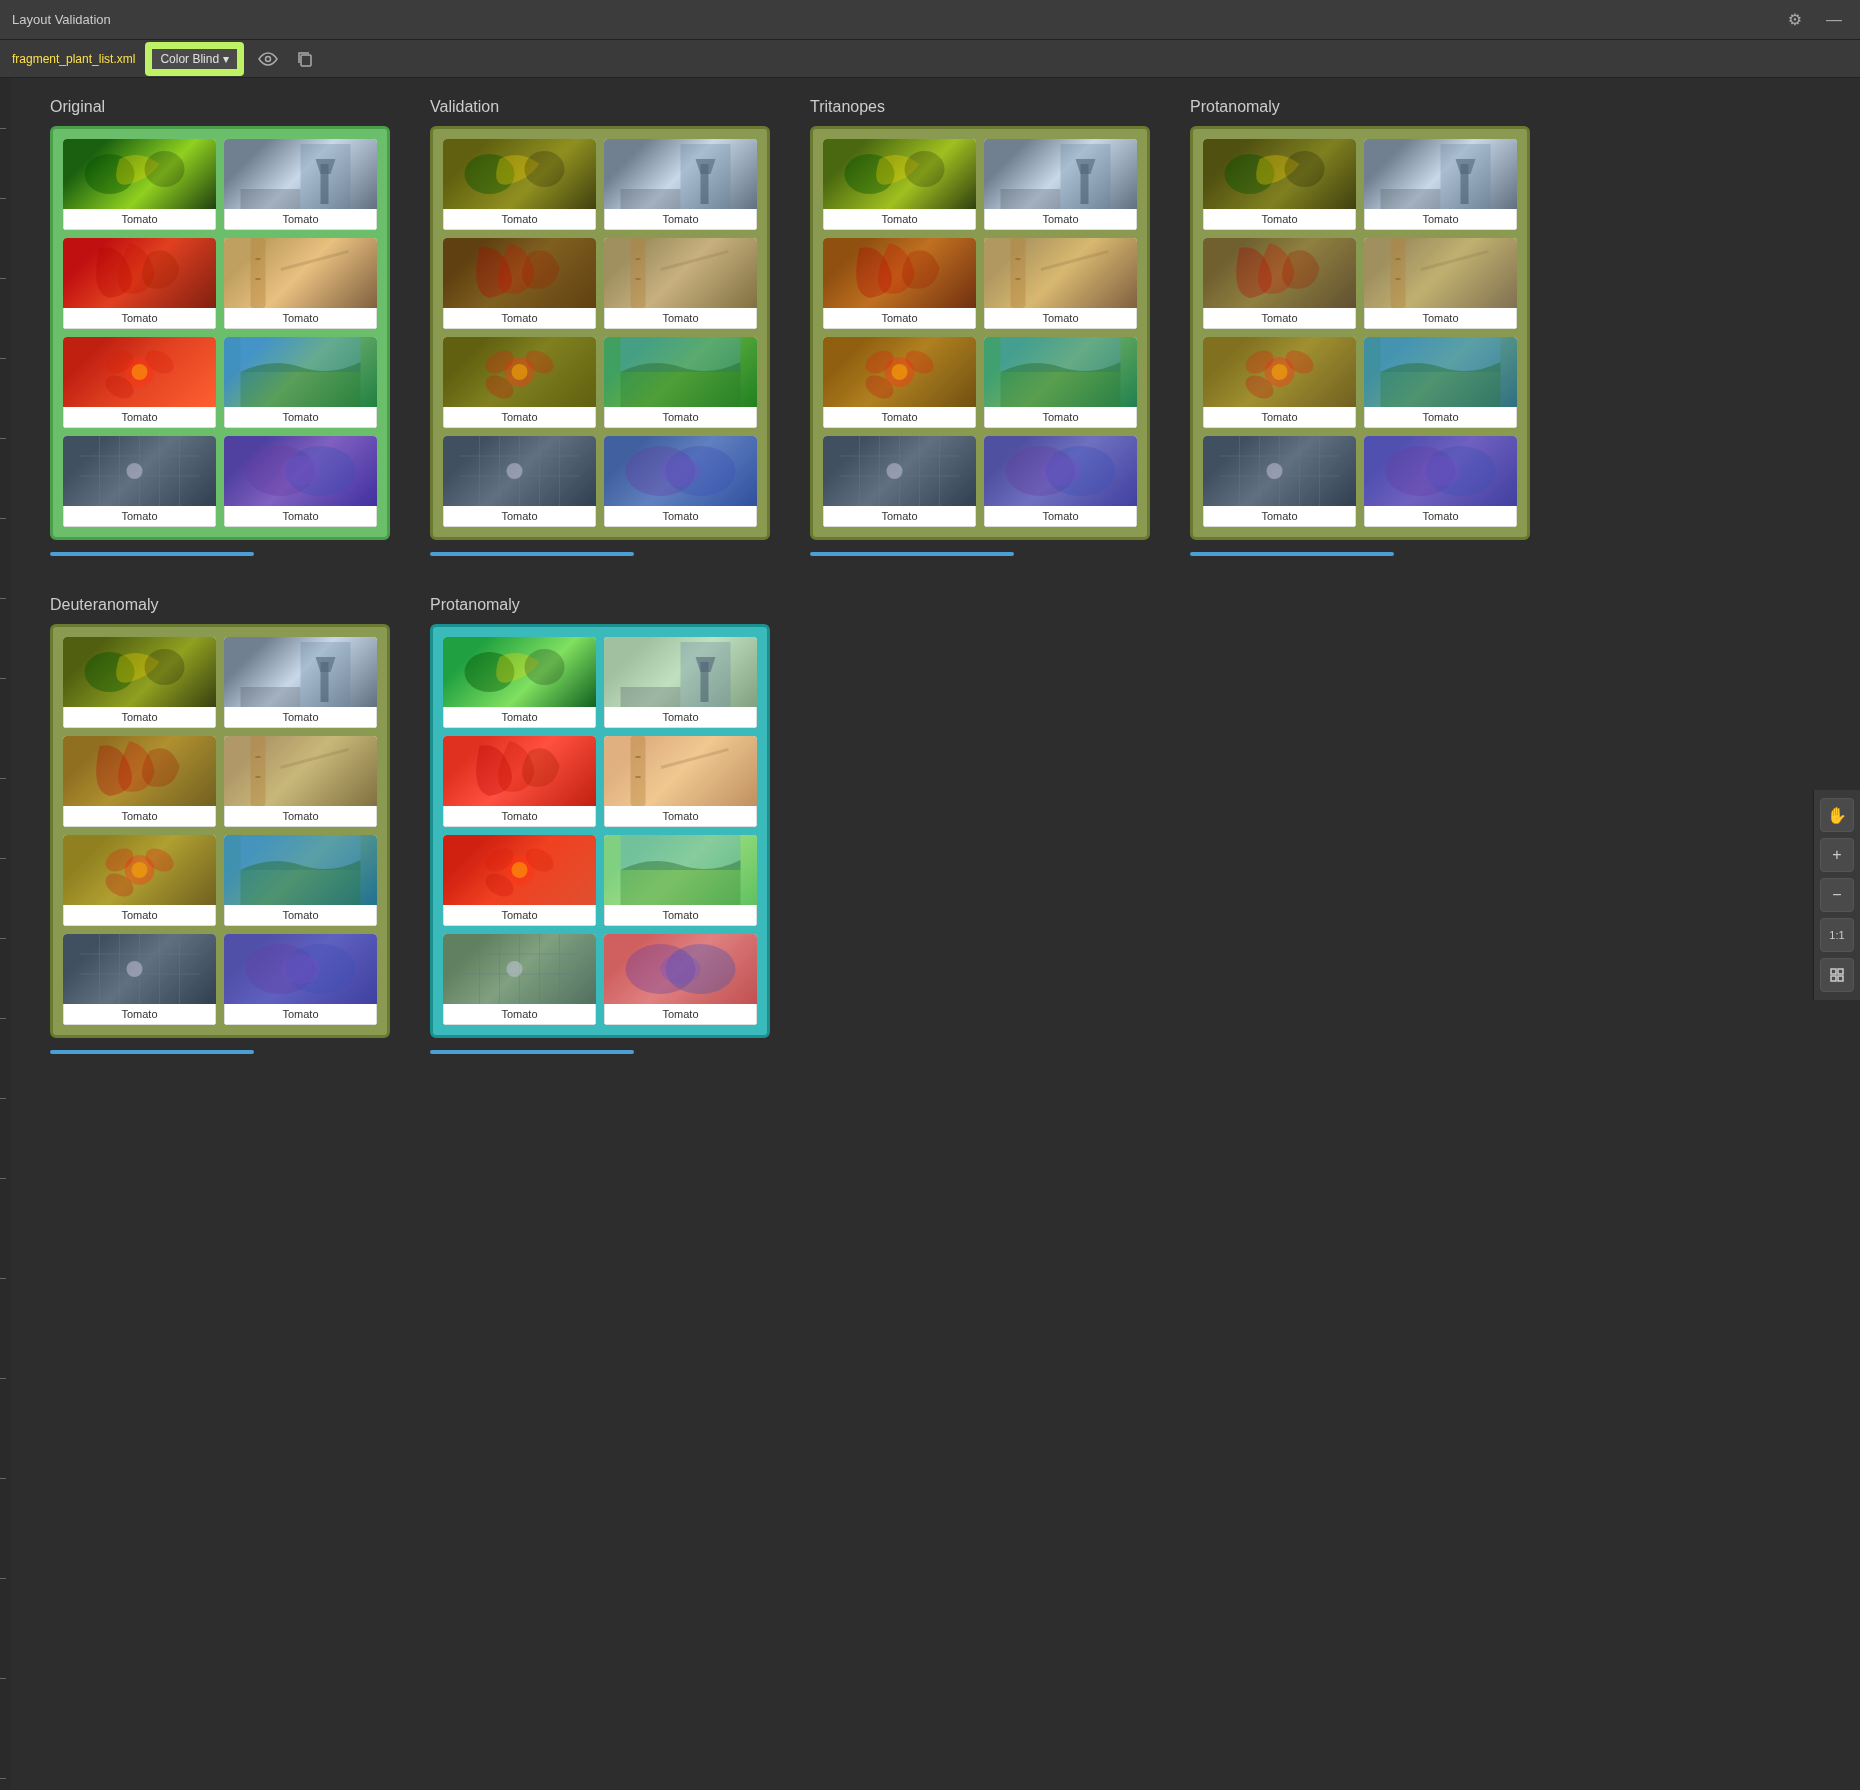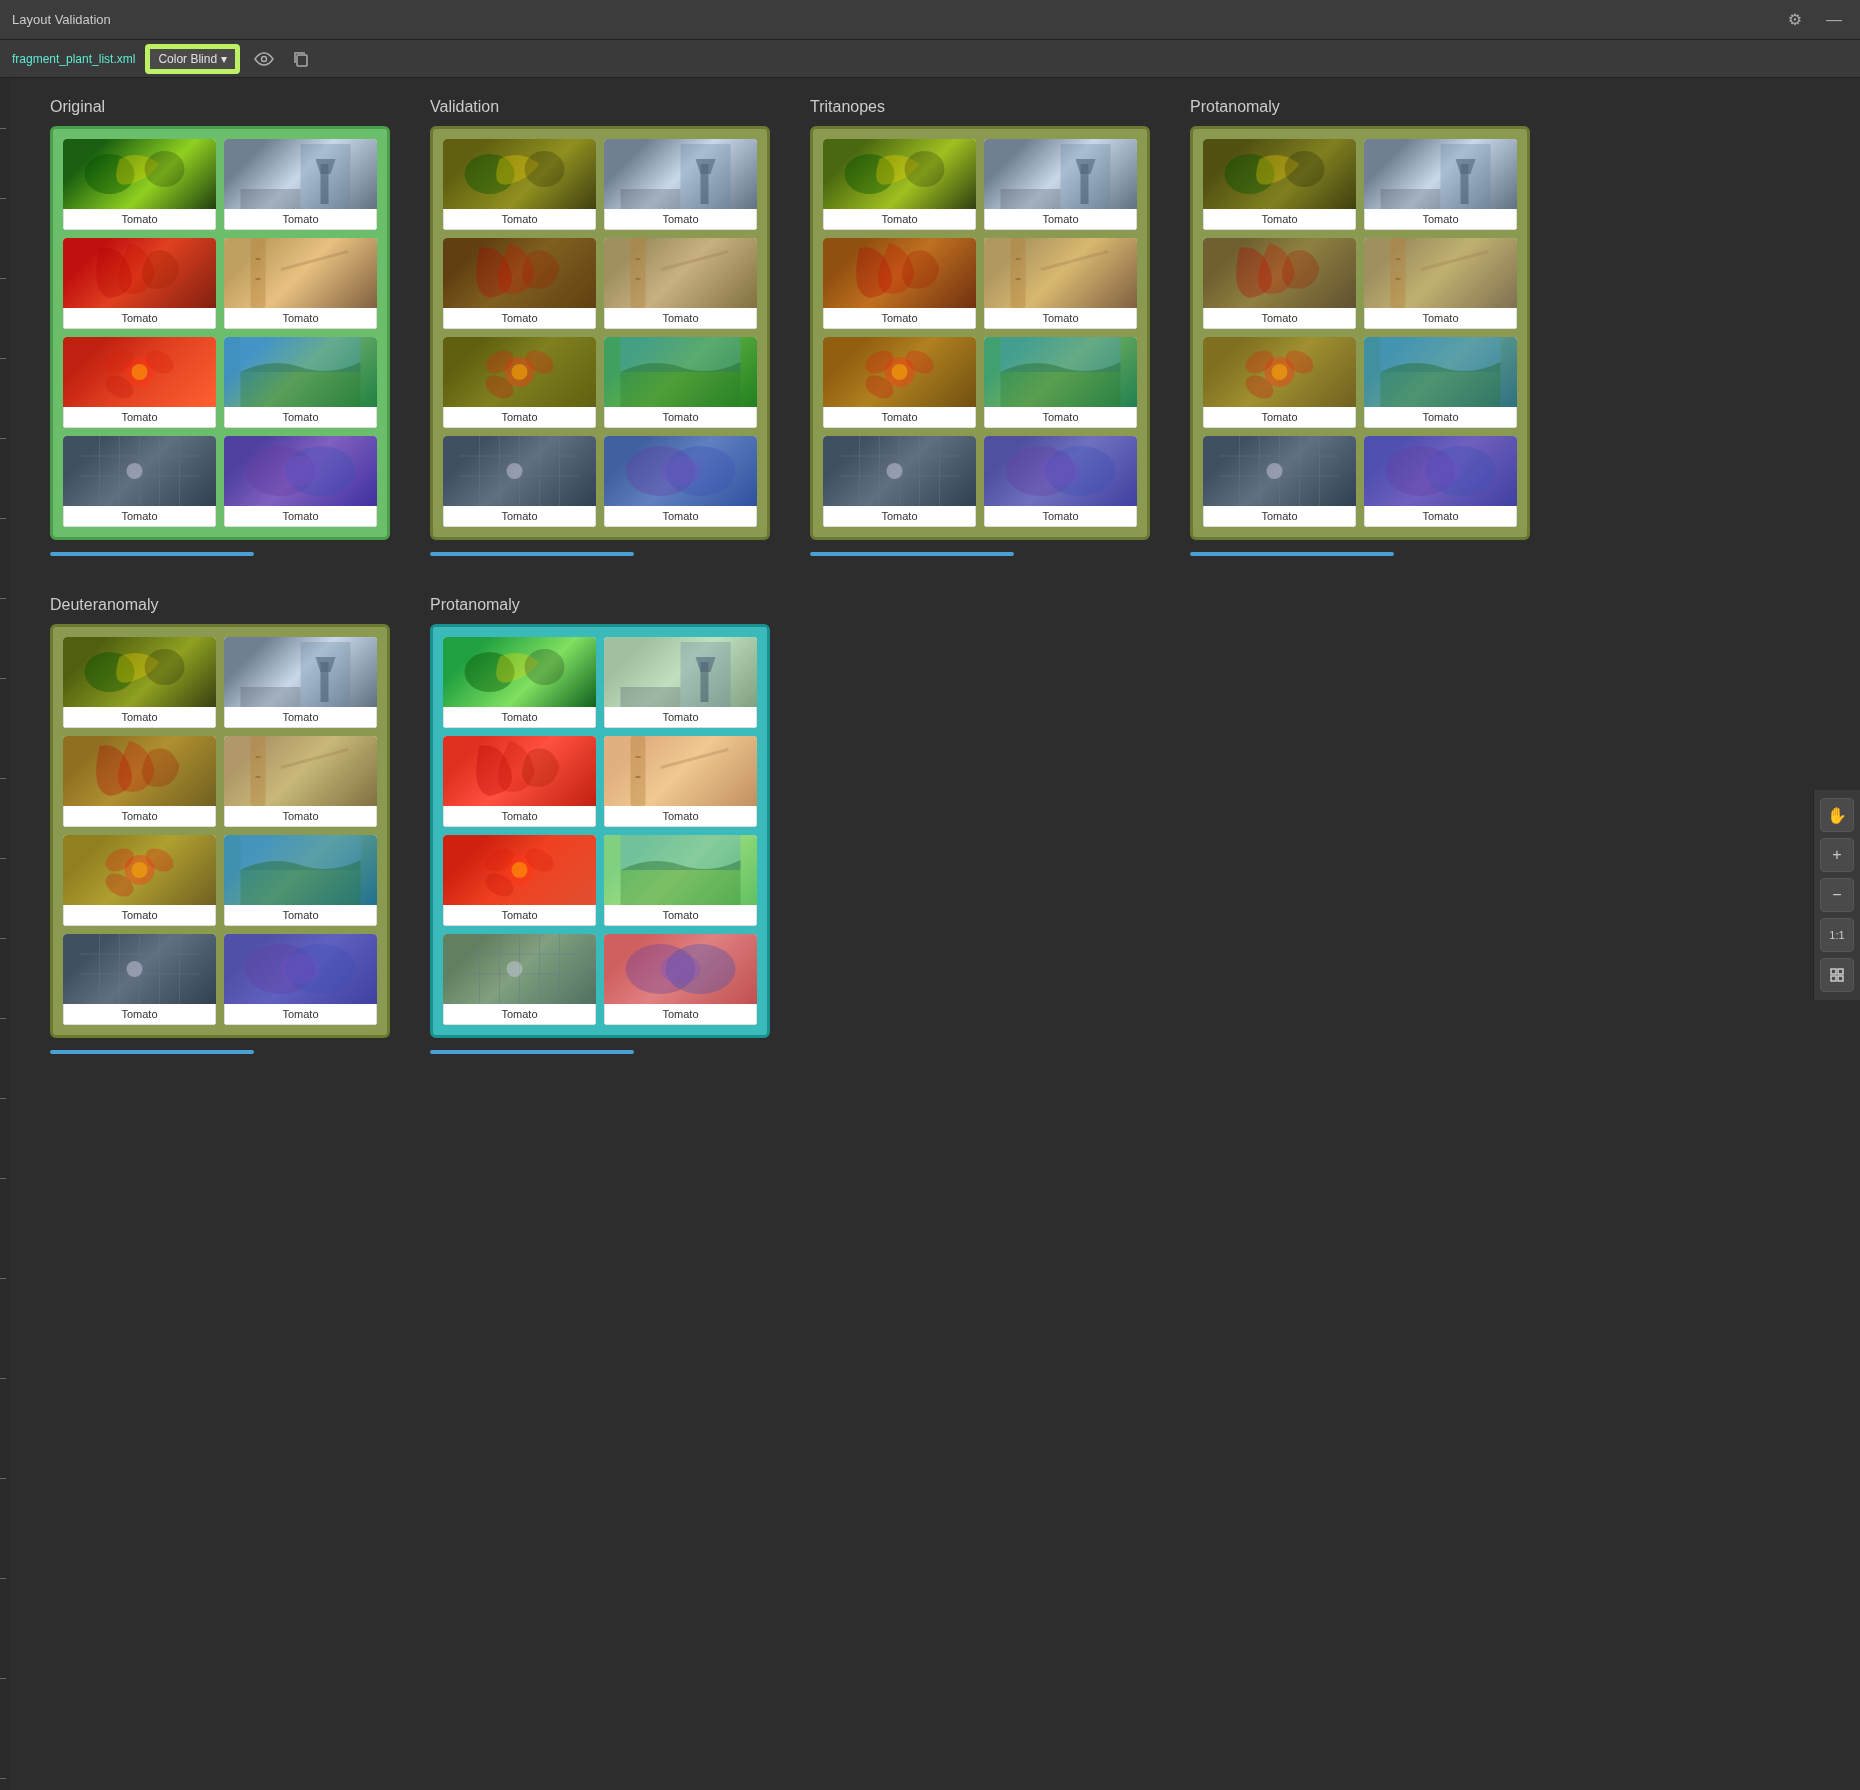--- a/index.html
+++ b/index.html
@@ -50,28 +50,28 @@
       background: #3a3a3a;
       height: 38px;
       display: flex;
       align-items: center;
       padding: 0 12px;
       gap: 10px;
       border-bottom: 1px solid #222;
     }
     .toolbar-file {
       font-size: 12px;
-      color: #5eead4;
+      color: #fde047;
     }
     .toolbar-dropdown {
       display: flex;
       align-items: center;
       gap: 4px;
       background: #4a4a4a;
-      border: 5px solid #bef264;
+      border: 7px solid #bef264;
       border-radius: 4px;
       padding: 3px 8px;
       cursor: pointer;
       font-size: 12px;
       color: #e0e0e0;
     }
     .toolbar-icon-btn {
       background: none;
       border: none;
       color: #aaa;

